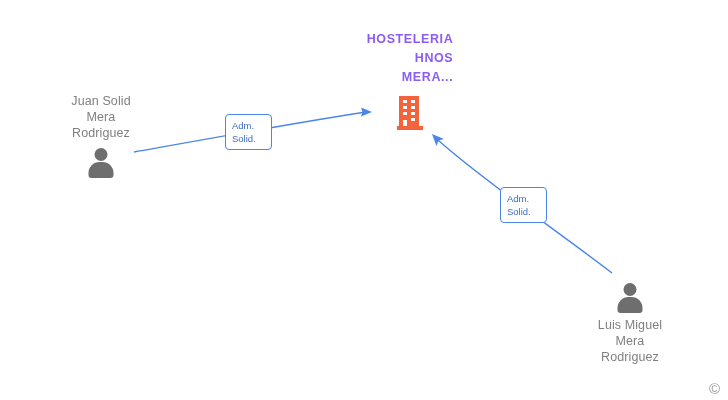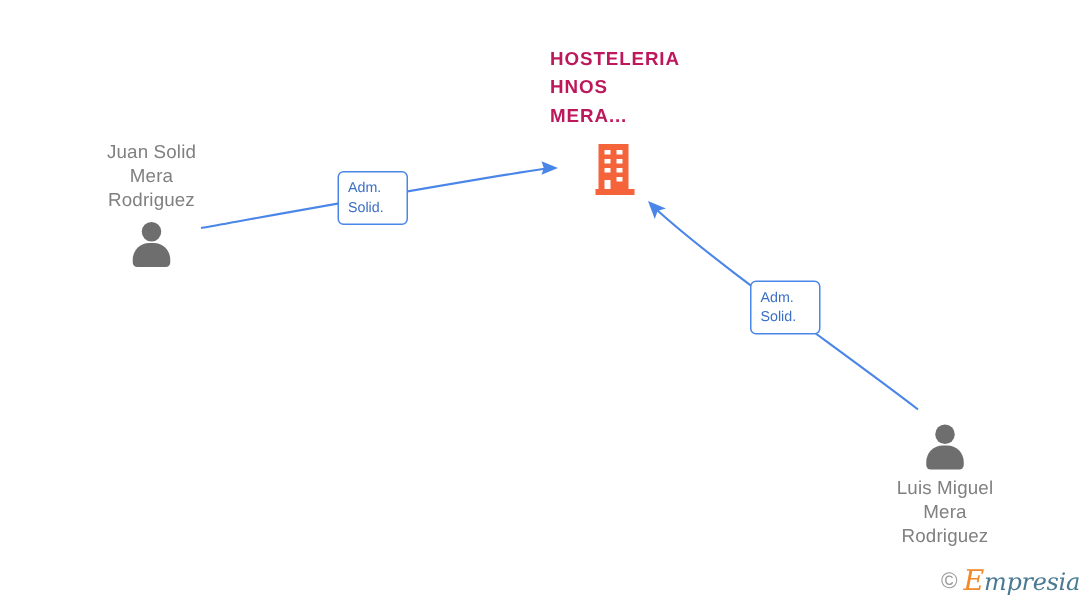--- a/index.html
+++ b/index.html
@@ -36,26 +36,26 @@
   }
   .node-label {
     color: #808080;
     font-size: 12.5px;
     line-height: 16px;
     text-align: center;
     white-space: pre-line;
     letter-spacing: 0.1px;
   }
   .company-label {
-    color: #be185d;
+    color: #8b5cf6;
     font-size: 12.5px;
     line-height: 19px;
     font-weight: bold;
     letter-spacing: 0.6px;
-    text-align: left;
+    text-align: right;
     white-space: pre-line;
   }
 
   
   .person-icon {
     width: 34px;
     height: 32px;
     position: relative;
   }
   .person-icon .head {
@@ -216,16 +216,15 @@
     <span>Solid.</span>
   </div>
 
   <div class="rel-label" style="left:500px; top:187px; width:47px; height:36px;">
     <span>Adm.</span>
     <span>Solid.</span>
   </div>
 
   <div id="watermark">
     <span class="copy">©</span>
-    <span class="brand"><span class="cap">E</span><span>mpresia</span></span>
   </div>
 
 </div>
 
 </body></html>

